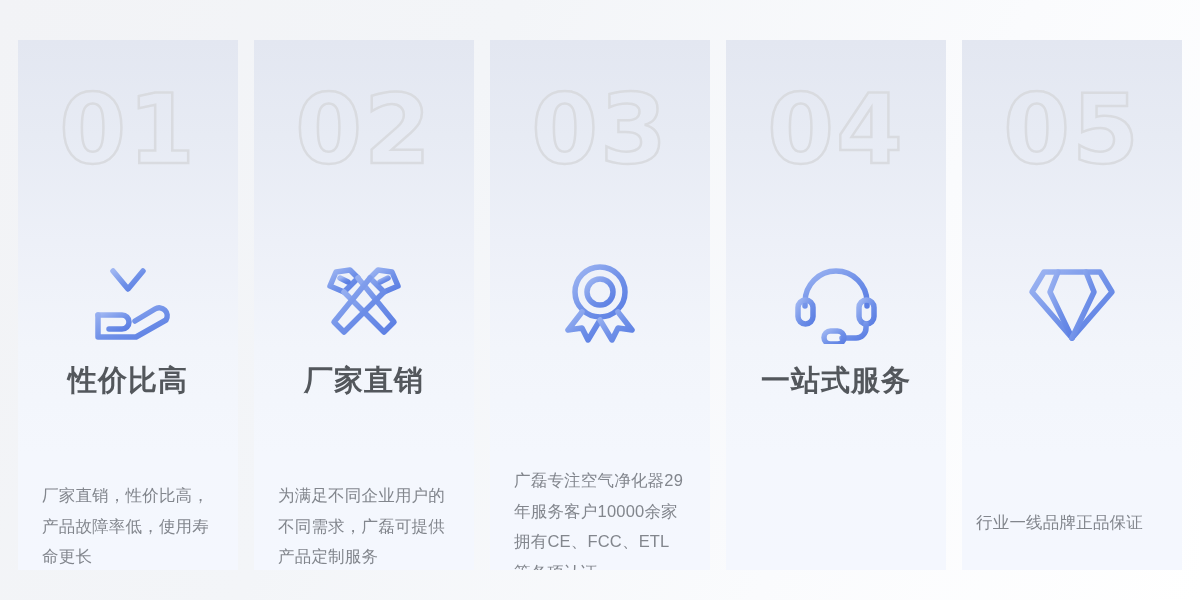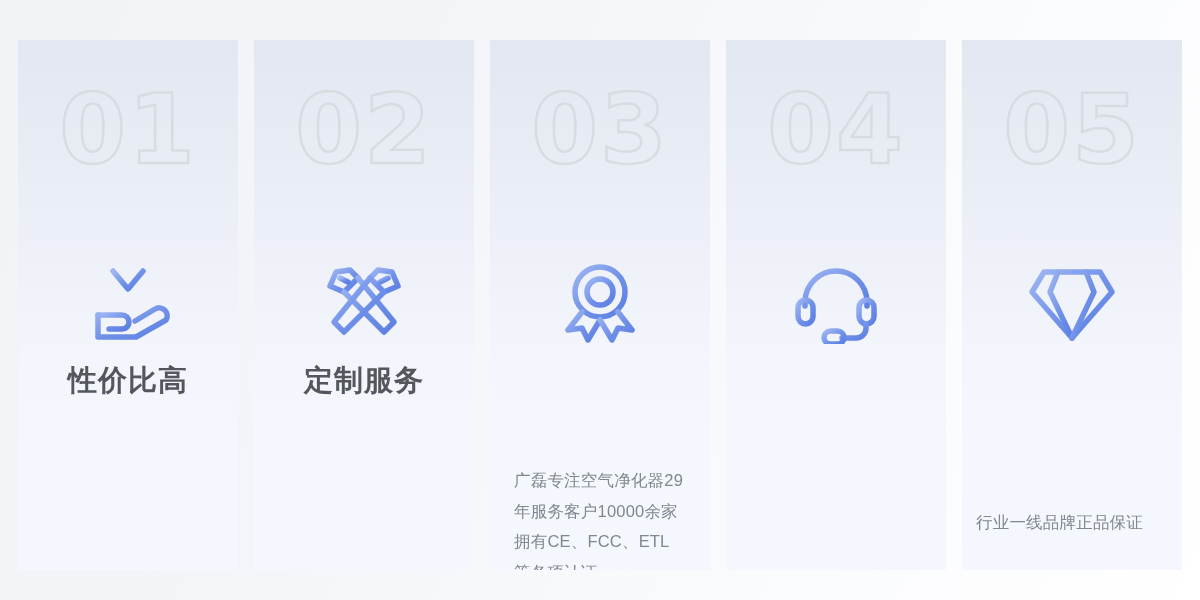--- a/index.html
+++ b/index.html
@@ -136,20 +136,21 @@
           <path d="M36 25 H64"></path>
           <path d="M36 36 H64"></path>
           <path d="M50 22 V44"></path>
           <path d="M7 46 V70"></path>
           <path d="M20 48 H44 a7 7 0 0 1 0 14 H31"></path>
           <path d="M20 48 V70 H58 L88 53 a8 8 0 0 0 -11 -11 L57 54"></path>
         </g>
       </svg>
     </div>
     <div class="card-title">性价比高</div>
+    <div class="card-desc">厂家直销，性价比高，产品故障率低，使用寿命更长</div>
   </div>
 
   <div class="card" data-index="1">
     <div class="card-number">02</div>
     <div class="card-icon">
       <svg width="84" height="80" viewBox="0 0 84 80" fill="none" xmlns="http://www.w3.org/2000/svg">
         <defs>
           <linearGradient id="g2" x1="0" y1="0" x2="1" y2="1">
             <stop offset="0%" stop-color="#9fb6f2"></stop>
             <stop offset="55%" stop-color="#6f90e8"></stop>
@@ -161,21 +162,22 @@
           <path d="M14 8 L8 22 L22 28 L36 14 L28 6 Z"></path>
           <path d="M18 14 L26 18"></path>
           <path d="M22 28 L62 68 L72 58 L36 14"></path>
 
           <path d="M70 8 L76 22 L62 28 L48 14 L56 6 Z"></path>
           <path d="M66 14 L58 18"></path>
           <path d="M62 28 L22 68 L12 58 L48 14"></path>
         </g>
       </svg>
     </div>
-    <div class="card-title">定制服务</div>
+    <div class="card-title">厂家直销</div>
+    <div class="card-desc">为满足不同企业用户的不同需求，广磊可提供产品定制服务</div>
   </div>
 
   <div class="card" data-index="2">
     <div class="card-number">03</div>
     <div class="card-icon">
       <svg width="80" height="84" viewBox="0 0 80 84" fill="none" xmlns="http://www.w3.org/2000/svg">
         <defs>
           <linearGradient id="g3" x1="0" y1="0" x2="1" y2="1">
             <stop offset="0%" stop-color="#9fb6f2"></stop>
             <stop offset="55%" stop-color="#6f90e8"></stop>
@@ -206,20 +208,21 @@
         </defs>
         <g stroke="url(#g4)" stroke-width="5.5" stroke-linecap="round" stroke-linejoin="round" fill="none">
           <path d="M11 42 V38 a31 31 0 0 1 62 0 V42"></path>
           <rect x="4" y="36" width="15" height="24" rx="7.5"></rect>
           <rect x="65" y="36" width="15" height="24" rx="7.5"></rect>
           <path d="M72 60 V64 a10 10 0 0 1 -10 10 H48"></path>
           <rect x="30" y="67" width="20" height="13" rx="6.5"></rect>
         </g>
       </svg>
     </div>
+    <div class="card-title">一站式服务</div>
   </div>
 
   <div class="card" data-index="4">
     <div class="card-number">05</div>
     <div class="card-icon">
       <svg width="88" height="76" viewBox="0 0 88 76" fill="none" xmlns="http://www.w3.org/2000/svg">
         <defs>
           <linearGradient id="g5" x1="0" y1="0" x2="1" y2="1">
             <stop offset="0%" stop-color="#9fb6f2"></stop>
             <stop offset="55%" stop-color="#6f90e8"></stop>

